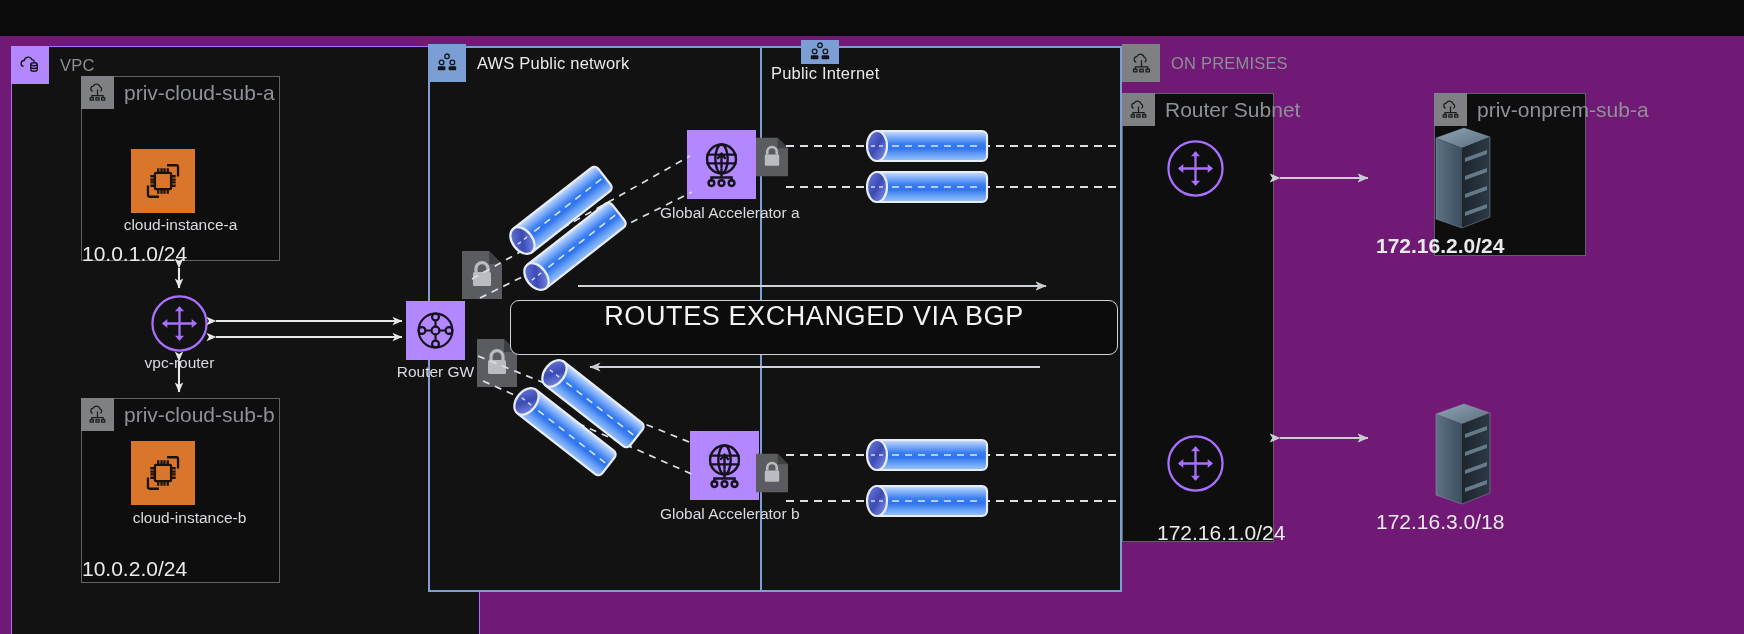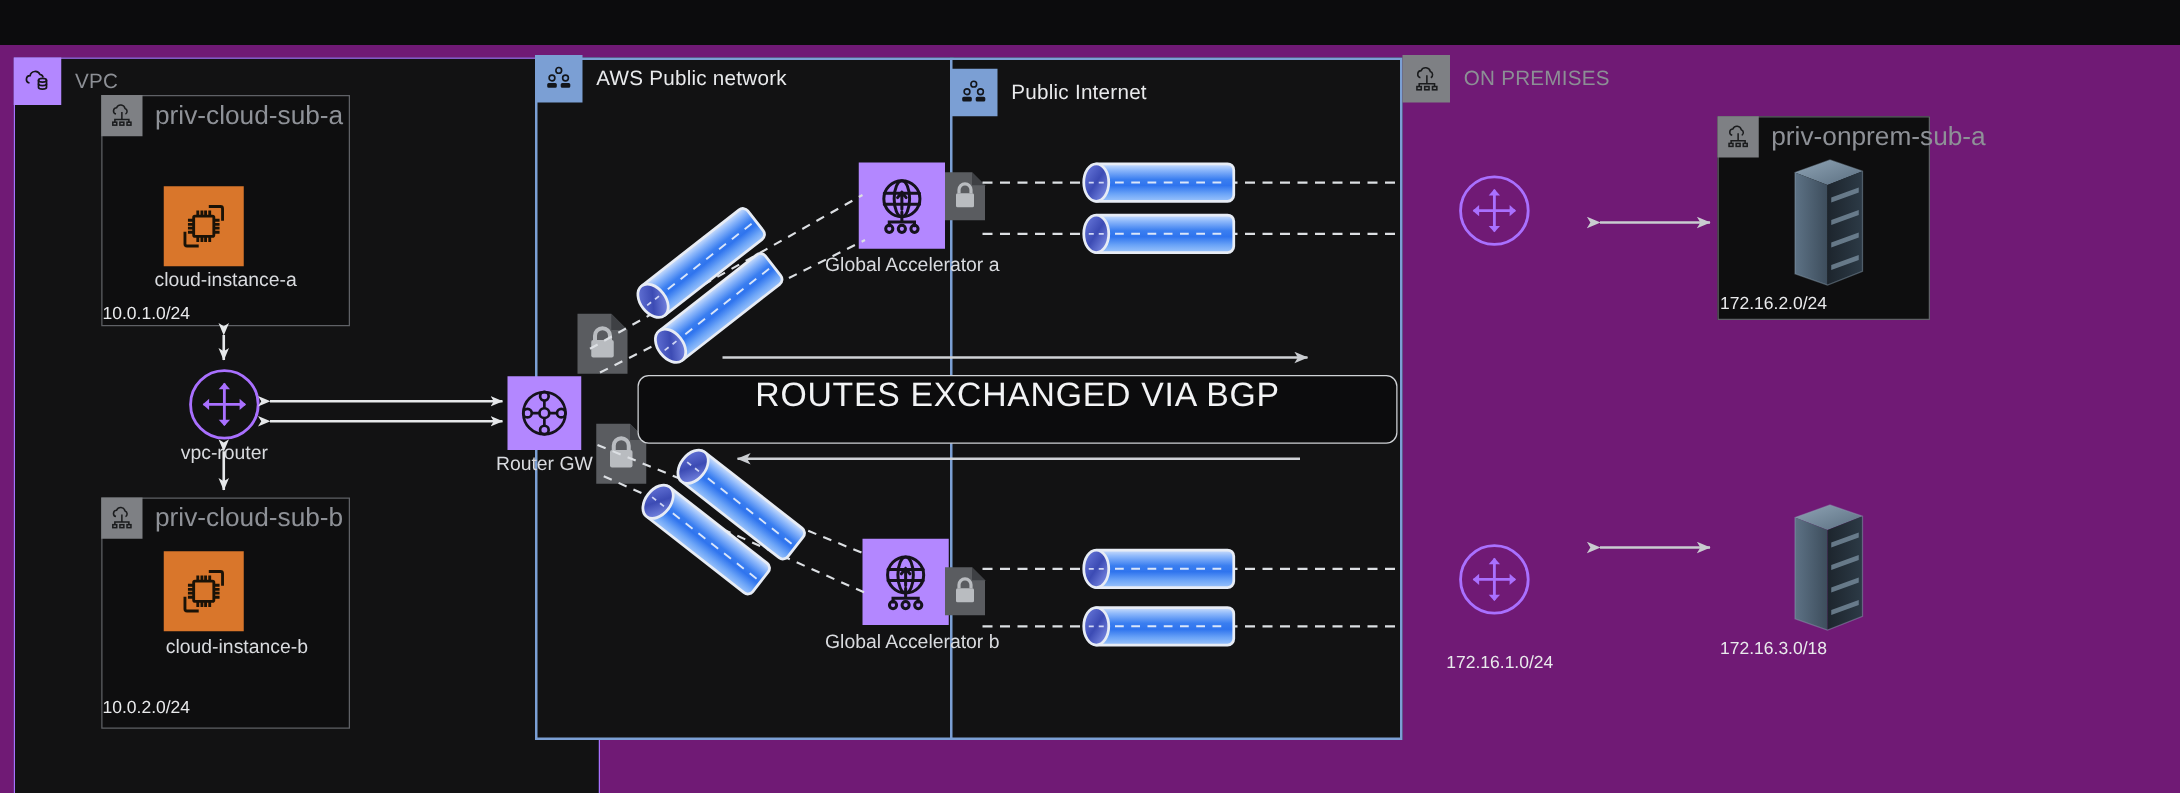--- a/index.html
+++ b/index.html
@@ -24,21 +24,21 @@
 
   .ztitle.grey{color:#8c8f95;}
   .ztitle.white{color:#e9eaec;}
 
   
   .subnet{position:absolute;box-sizing:border-box;border:1.2px solid #5f6166;background:#0e0e0f;}
   .subnet-tab{position:absolute;display:flex;align-items:center;height:33px;left:-1px;top:-1px;}
   .subnet-tab .sicon{width:33px;height:33px;background:#7e8084;display:flex;align-items:center;justify-content:center;}
   .subnet-tab .slabel{font-size:21px;color:#8e9197;margin-left:10px;white-space:nowrap;}
 
-  .cidr{position:absolute;font-size:14px;color:#e9eaec;white-space:nowrap;}
+  .cidr{position:absolute;font-size:21px;color:#e9eaec;white-space:nowrap;}
 
   
   .nlabel{position:absolute;font-size:15.5px;color:#d9dbdf;white-space:nowrap;text-align:center;}
 
   
   .ec2{position:absolute;background:#d9762b;display:flex;align-items:center;justify-content:center;}
   .tgw,.ga{position:absolute;background:#b387ff;display:flex;align-items:center;justify-content:center;}
   .router{position:absolute;}
   .lock{position:absolute;}
   .rack{position:absolute;}
@@ -76,21 +76,21 @@
         <circle cx="6.6" cy="11.4" r="2.3"></circle>
         <circle cx="17.4" cy="11.4" r="2.3"></circle>
         <rect x="3.4" y="16" width="6.4" height="2.6" rx=".6" fill="#13161b"></rect>
         <rect x="14.2" y="16" width="6.4" height="2.6" rx=".6" fill="#13161b"></rect>
       </svg>
     </div>
     <div class="ztitle white">AWS Public network</div>
   </div>
 
   <div class="zone net" style="left:760px;top:10px;width:362px;height:546px;"></div>
-  <div class="ztab" style="left:760px;top:19px;">
+  <div class="ztab" style="left:760px;top:4px;flex-direction:column;">
     <div class="tabicon tab-blue">
       <svg width="24" height="24" viewBox="0 0 24 24" fill="none" stroke="#13161b" stroke-width="1.3">
         <circle cx="12" cy="5.3" r="2.3"></circle>
         <circle cx="6.6" cy="11.4" r="2.3"></circle>
         <circle cx="17.4" cy="11.4" r="2.3"></circle>
         <rect x="3.4" y="16" width="6.4" height="2.6" rx=".6" fill="#13161b"></rect>
         <rect x="14.2" y="16" width="6.4" height="2.6" rx=".6" fill="#13161b"></rect>
       </svg>
     </div>
     <div class="ztitle white">Public Internet</div>
@@ -244,20 +244,34 @@
   </div>
   <div class="lock" style="left:756px;top:417px;width:32px;height:40px;">
     <svg width="32" height="40" viewBox="0 0 40 48">
       <path d="M0 0h27l13 13v35H0z" fill="#5a5c60"></path>
       <path d="M27 0l13 13H27z" fill="#3e4044"></path>
       <path d="M14 21v-3.4a6 6 0 0 1 12 0V21" fill="none" stroke="#b9bcc0" stroke-width="3.2"></path>
       <rect x="11" y="21" width="18" height="14" rx="1.6" fill="#b9bcc0"></rect>
     </svg>
   </div>
 
+  <div class="subnet" style="left:1122px;top:57px;width:152px;height:449px;">
+    <div class="subnet-tab">
+      <div class="sicon">
+        <svg width="21" height="21" viewBox="0 0 24 24" fill="none" stroke="#1b1c1e" stroke-width="1.4">
+          <path d="M6.6 10.6a3 3 0 0 1 .6-5.9 4.1 4.1 0 0 1 7.7.8 2.8 2.8 0 0 1 .4 5.1"></path>
+          <path d="M12 8.6v5.2M5.6 18v-2.4h12.8V18M12 13.8v1.8"></path>
+          <rect x="3.7" y="18" width="3.6" height="2.7"></rect>
+          <rect x="10.2" y="18" width="3.6" height="2.7"></rect>
+          <rect x="16.7" y="18" width="3.6" height="2.7"></rect>
+        </svg>
+      </div>
+      <div class="slabel">Router Subnet</div>
+    </div>
+  </div>
   <div class="router" style="left:1165px;top:102px;width:61px;height:61px;">
     <svg width="61" height="61" viewBox="0 0 62 62" fill="none" stroke="#a970ff" stroke-width="2.3" stroke-linecap="round" stroke-linejoin="round">
       <circle cx="31" cy="31" r="27.5"></circle>
       <path d="M31 15v32M15 31h32"></path>
       <path d="M31 13.4l-4.6 5.2h9.2z" fill="#a970ff" stroke="none"></path>
       <path d="M31 48.6l-4.6-5.2h9.2z" fill="#a970ff" stroke="none"></path>
       <path d="M13.4 31l5.2-4.6v9.2z" fill="#a970ff" stroke="none"></path>
       <path d="M48.6 31l-5.2-4.6v9.2z" fill="#a970ff" stroke="none"></path>
     </svg>
   </div>
@@ -266,21 +280,21 @@
       <circle cx="31" cy="31" r="27.5"></circle>
       <path d="M31 15v32M15 31h32"></path>
       <path d="M31 13.4l-4.6 5.2h9.2z" fill="#a970ff" stroke="none"></path>
       <path d="M31 48.6l-4.6-5.2h9.2z" fill="#a970ff" stroke="none"></path>
       <path d="M13.4 31l5.2-4.6v9.2z" fill="#a970ff" stroke="none"></path>
       <path d="M48.6 31l-5.2-4.6v9.2z" fill="#a970ff" stroke="none"></path>
     </svg>
   </div>
   <div class="cidr" style="left:1157px;top:485px;">172.16.1.0/24</div>
 
-  <div class="subnet" style="left:1374px;top:57px;width:170px;height:163px;">
+  <div class="subnet" style="left:1434px;top:57px;width:152px;height:163px;">
     <div class="subnet-tab">
       <div class="sicon">
         <svg width="21" height="21" viewBox="0 0 24 24" fill="none" stroke="#1b1c1e" stroke-width="1.4">
           <path d="M6.6 10.6a3 3 0 0 1 .6-5.9 4.1 4.1 0 0 1 7.7.8 2.8 2.8 0 0 1 .4 5.1"></path>
           <path d="M12 8.6v5.2M5.6 18v-2.4h12.8V18M12 13.8v1.8"></path>
           <rect x="3.7" y="18" width="3.6" height="2.7"></rect>
           <rect x="10.2" y="18" width="3.6" height="2.7"></rect>
           <rect x="16.7" y="18" width="3.6" height="2.7"></rect>
         </svg>
       </div>
@@ -306,21 +320,21 @@
       <polygon points="6,14 34,4 60,13 32,24" fill="url(#rkT)"></polygon>
       <polygon points="6,14 32,24 32,104 6,95" fill="url(#rkL)"></polygon>
       <polygon points="32,24 60,13 60,93 32,104" fill="url(#rkR)"></polygon>
       <polygon points="35,34 57,26 57,30 35,38" fill="#7e93a4" opacity=".75"></polygon>
       <polygon points="35,52 57,44 57,48 35,56" fill="#7e93a4" opacity=".75"></polygon>
       <polygon points="35,70 57,62 57,66 35,74" fill="#7e93a4" opacity=".75"></polygon>
       <polygon points="35,88 57,80 57,84 35,92" fill="#7e93a4" opacity=".75"></polygon>
       <polygon points="6,14 34,4 60,13 60,93 32,104 6,95" fill="none" stroke="#8ea4b6" stroke-width="1" opacity=".45"></polygon>
     </svg>
   </div>
-  <div class="cidr" style="left:1376px;top:198px;">172.16.2.0/24</div>
+  <div class="cidr" style="left:1376px;top:198px;font-weight:bold;">172.16.2.0/24</div>
 
   <div class="rack" style="left:1430px;top:364px;width:64px;height:108px;">
     <svg width="64" height="108" viewBox="0 0 64 108">
       <polygon points="6,14 34,4 60,13 32,24" fill="url(#rkT)"></polygon>
       <polygon points="6,14 32,24 32,104 6,95" fill="url(#rkL)"></polygon>
       <polygon points="32,24 60,13 60,93 32,104" fill="url(#rkR)"></polygon>
       <polygon points="35,34 57,26 57,30 35,38" fill="#7e93a4" opacity=".75"></polygon>
       <polygon points="35,52 57,44 57,48 35,56" fill="#7e93a4" opacity=".75"></polygon>
       <polygon points="35,70 57,62 57,66 35,74" fill="#7e93a4" opacity=".75"></polygon>
       <polygon points="35,88 57,80 57,84 35,92" fill="#7e93a4" opacity=".75"></polygon>

